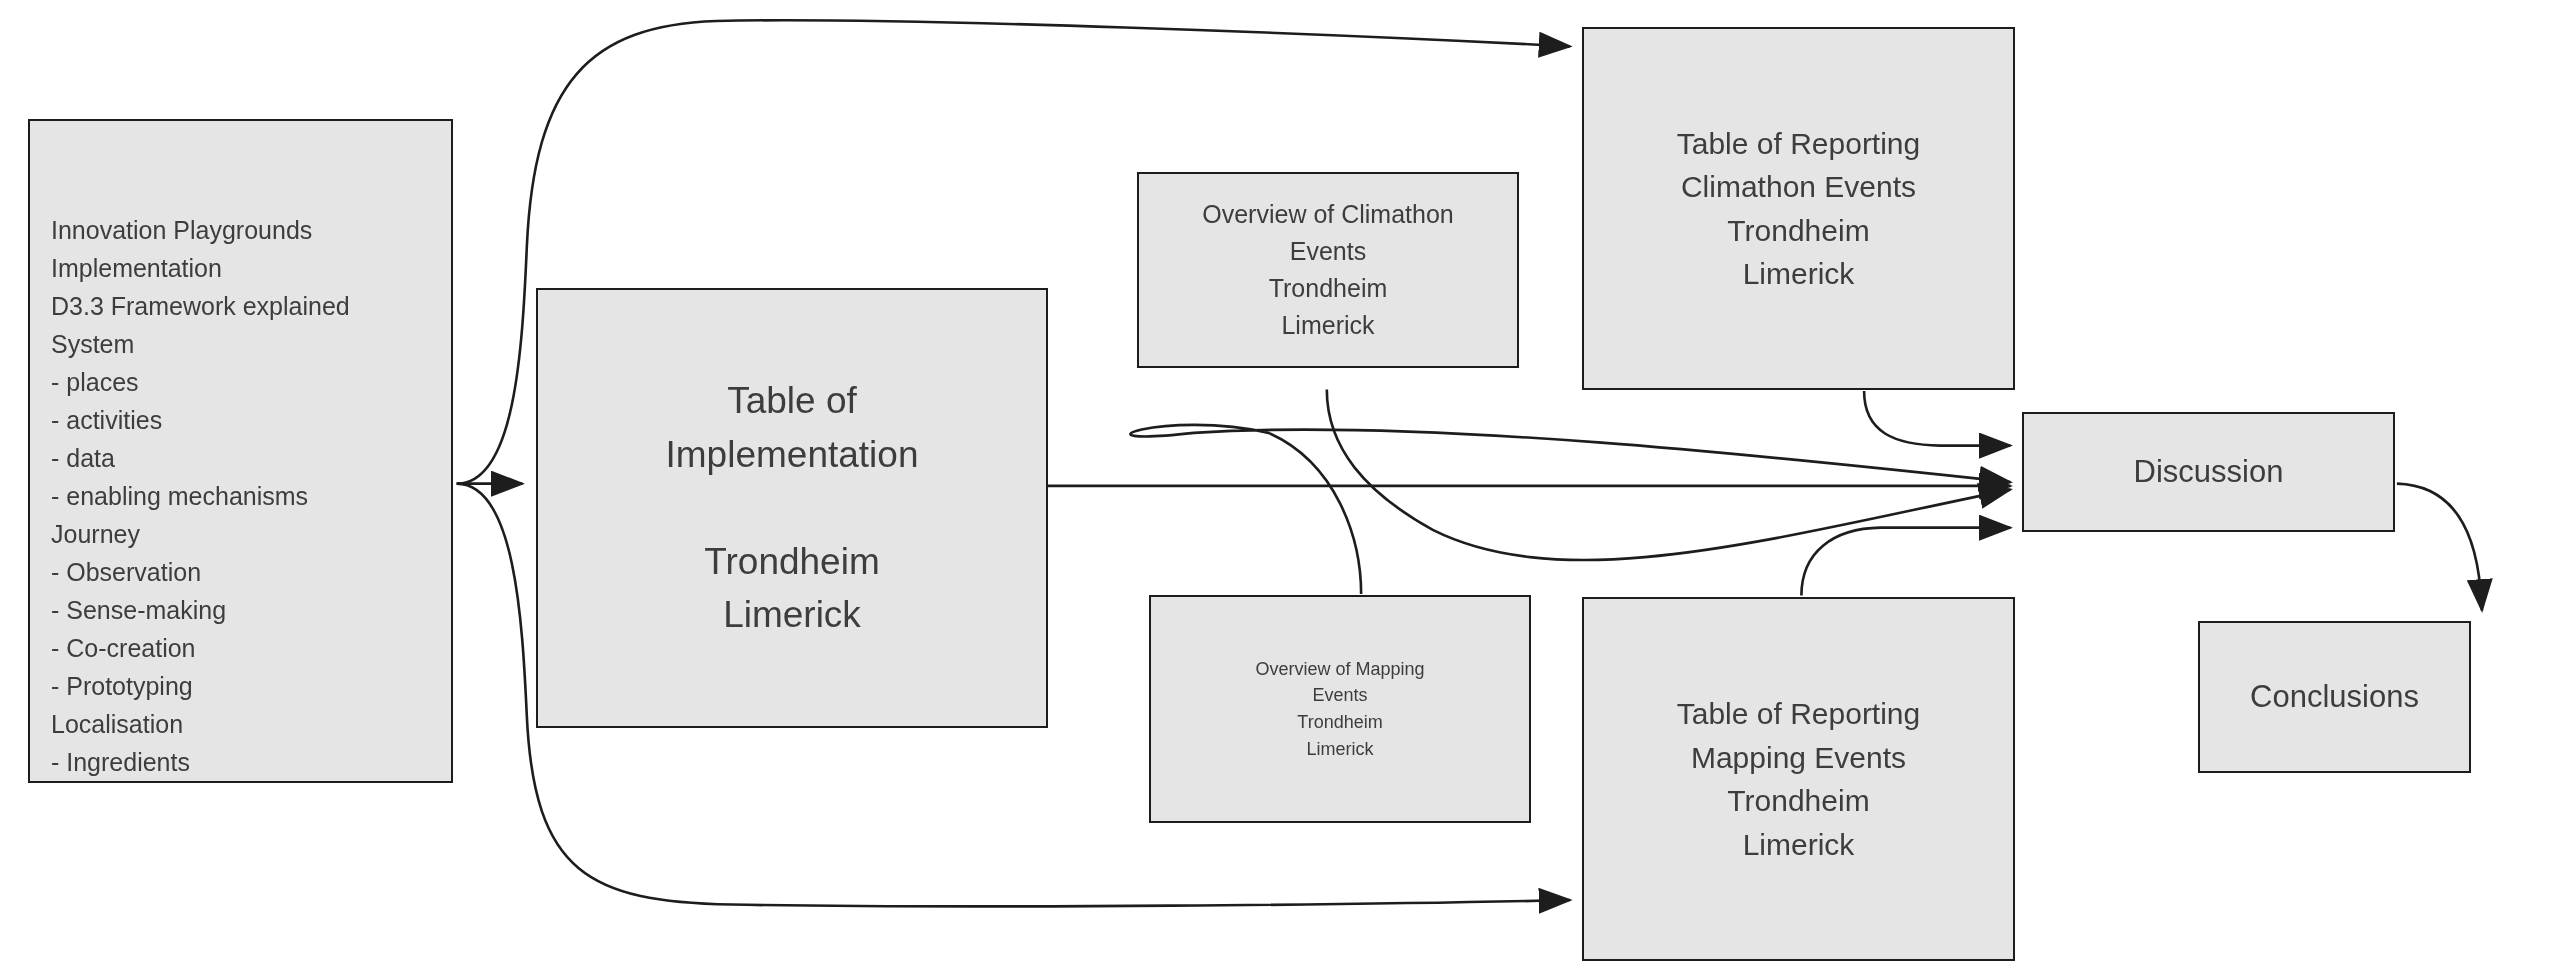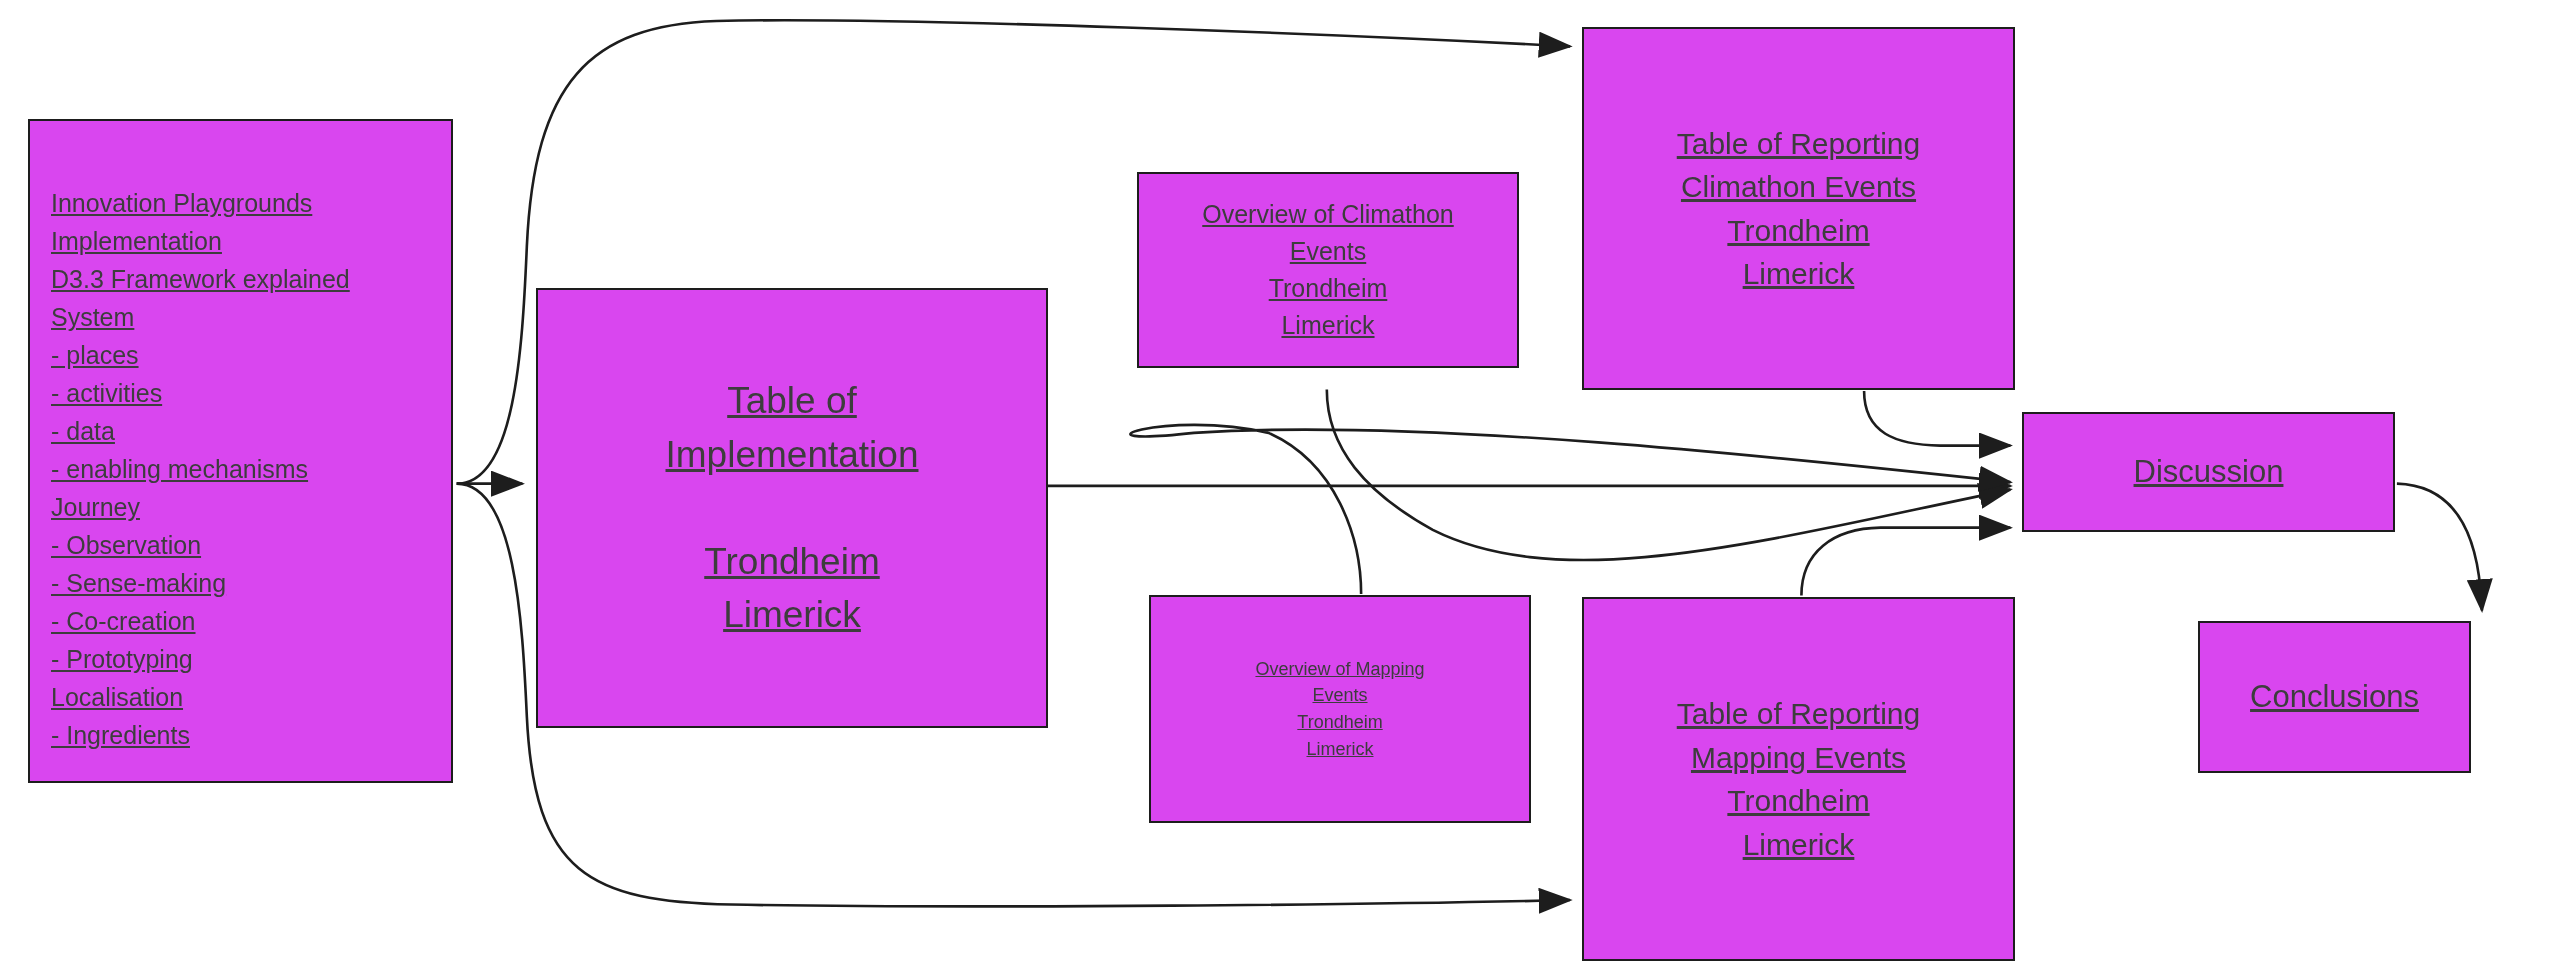--- a/index.html
+++ b/index.html
@@ -20,40 +20,39 @@
   #edge-layer {
     position: absolute;
     left: 0; top: 0;
     width: 2576px;
     height: 977px;
     pointer-events: none;
   }
   .node {
     position: absolute;
     box-sizing: border-box;
-    background: #d946ef;
+    background: #e5e5e5;
     border: 2.2px solid #1d1d1d;
     display: flex;
     align-items: center;
     justify-content: center;
     color: #3d3d3d;
-    text-decoration: underline;
   }
   .node-label {
     width: 100%;
     text-align: center;
     line-height: 1.42;
     white-space: pre-line;
     color: #3d3d3d;
   }
   
   #node-framework {
     left: 28px; top: 119px; width: 425px; height: 664px;
     justify-content: flex-start;
-    align-items: center;
+    align-items: flex-end;
     padding: 36px 0 0 21px;
   }
   #node-framework .node-label {
     text-align: left;
     font-size: 25px;
     line-height: 1.52;
     white-space: pre-line;
   }
   #node-impl {
     left: 536px; top: 288px; width: 512px; height: 440px;

